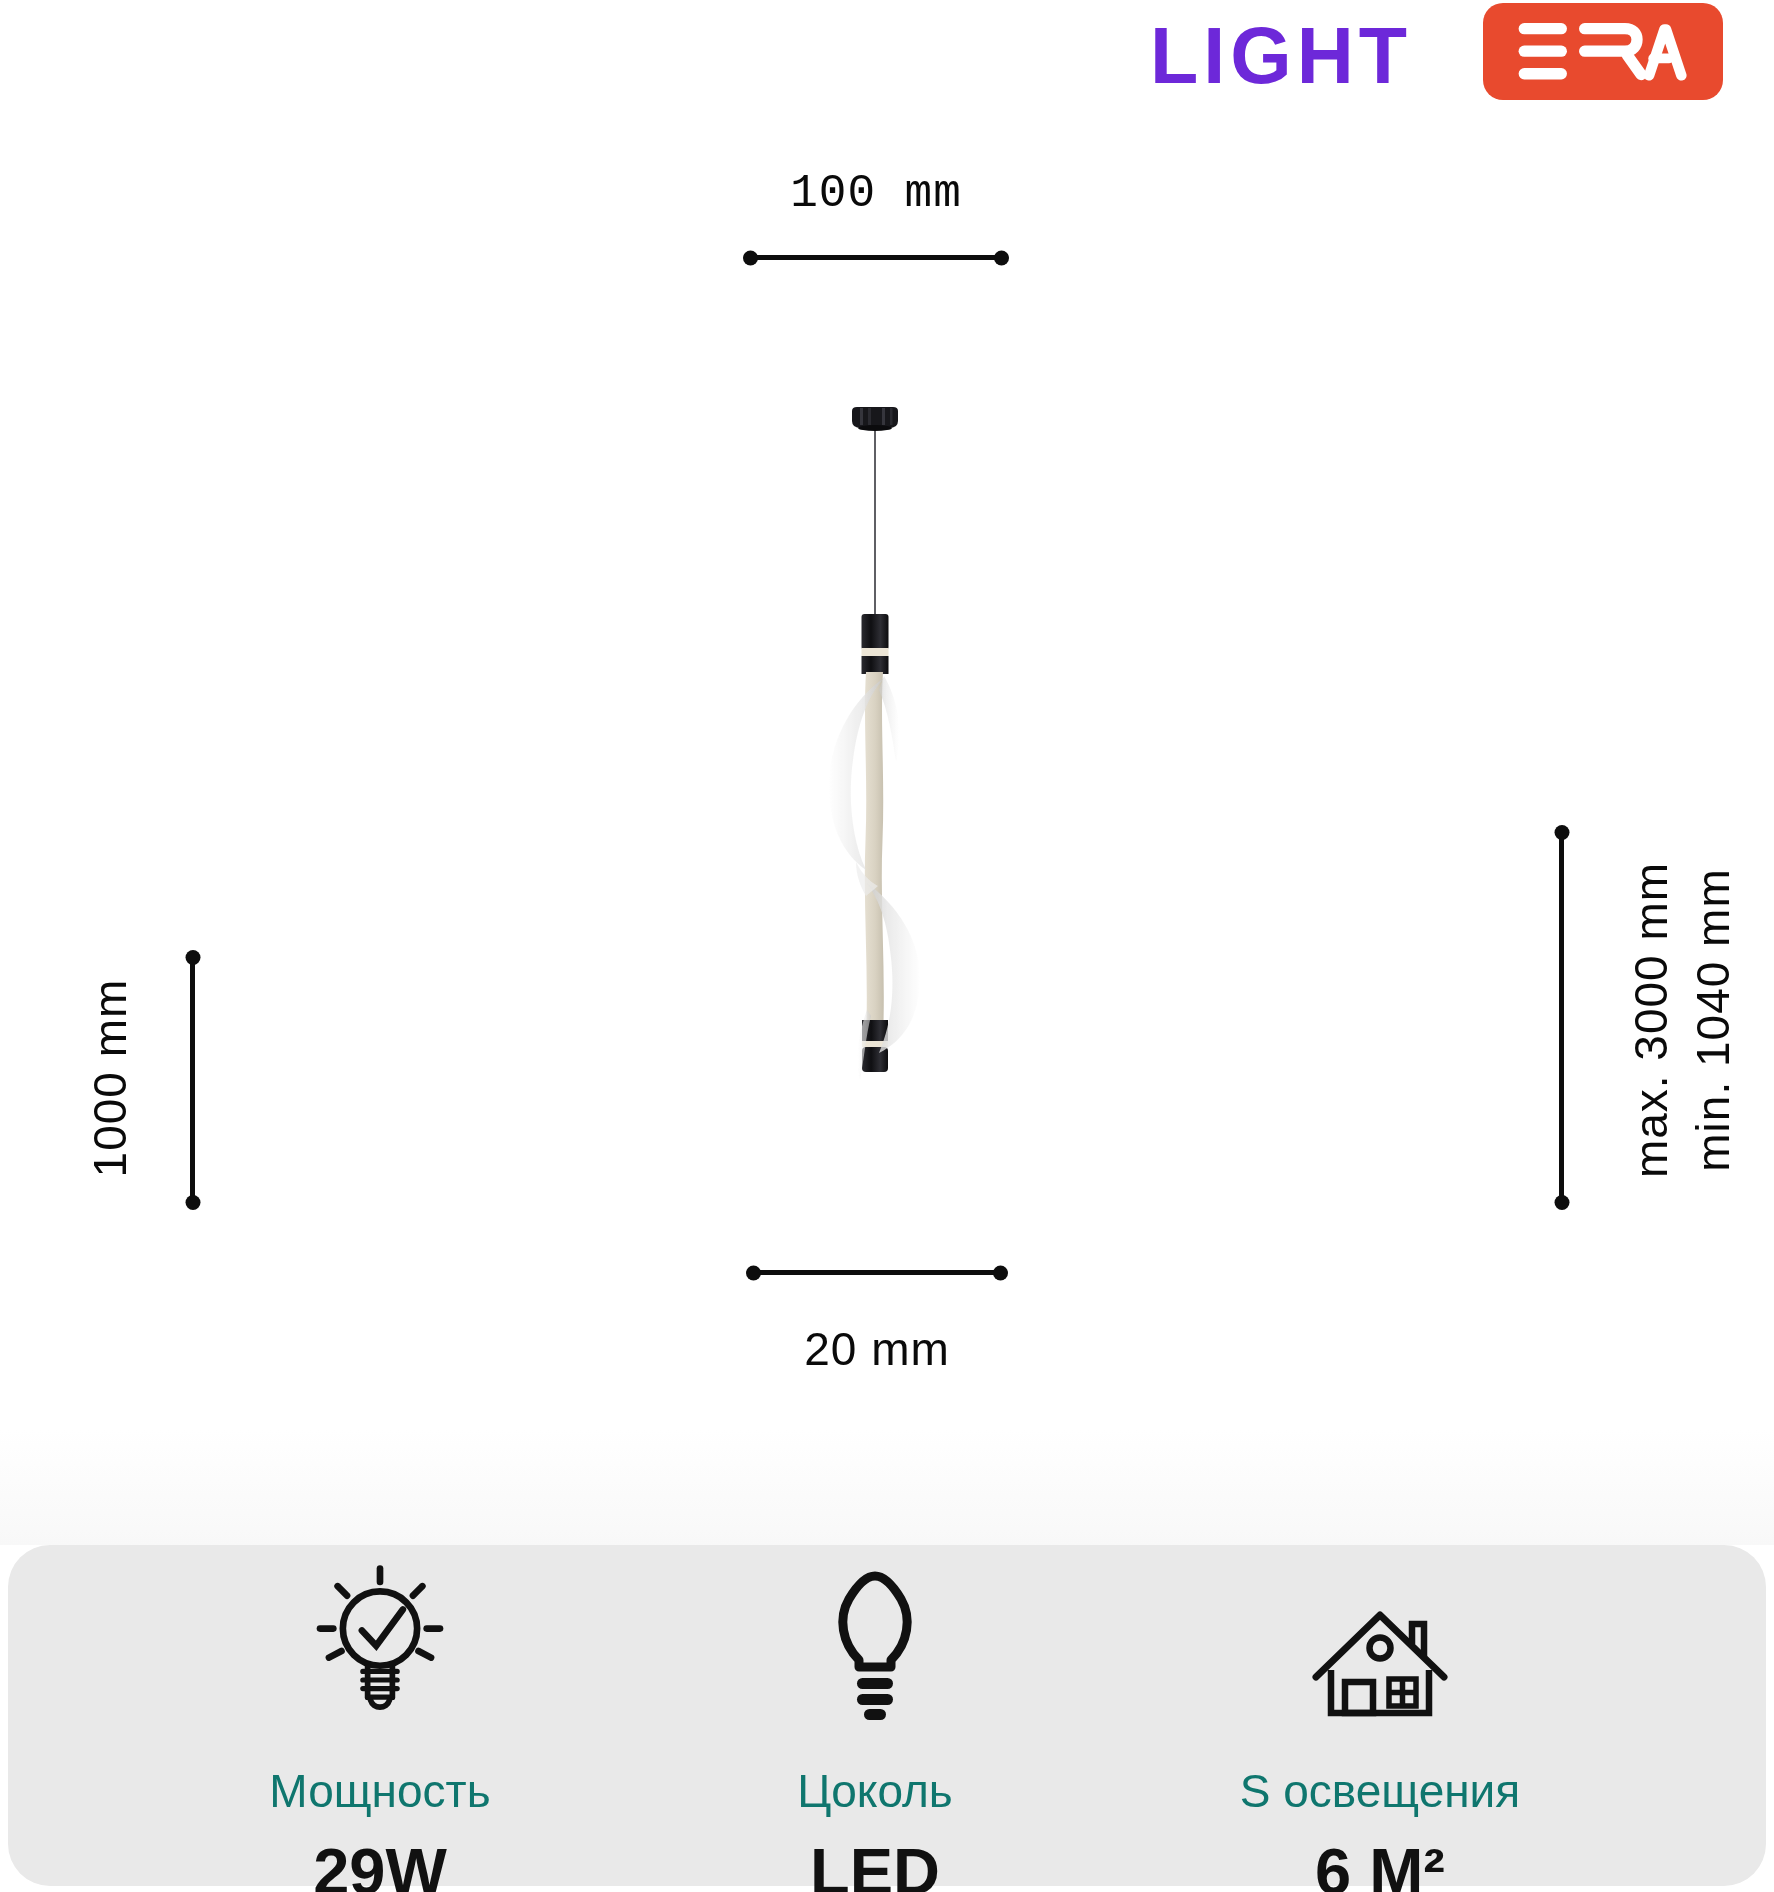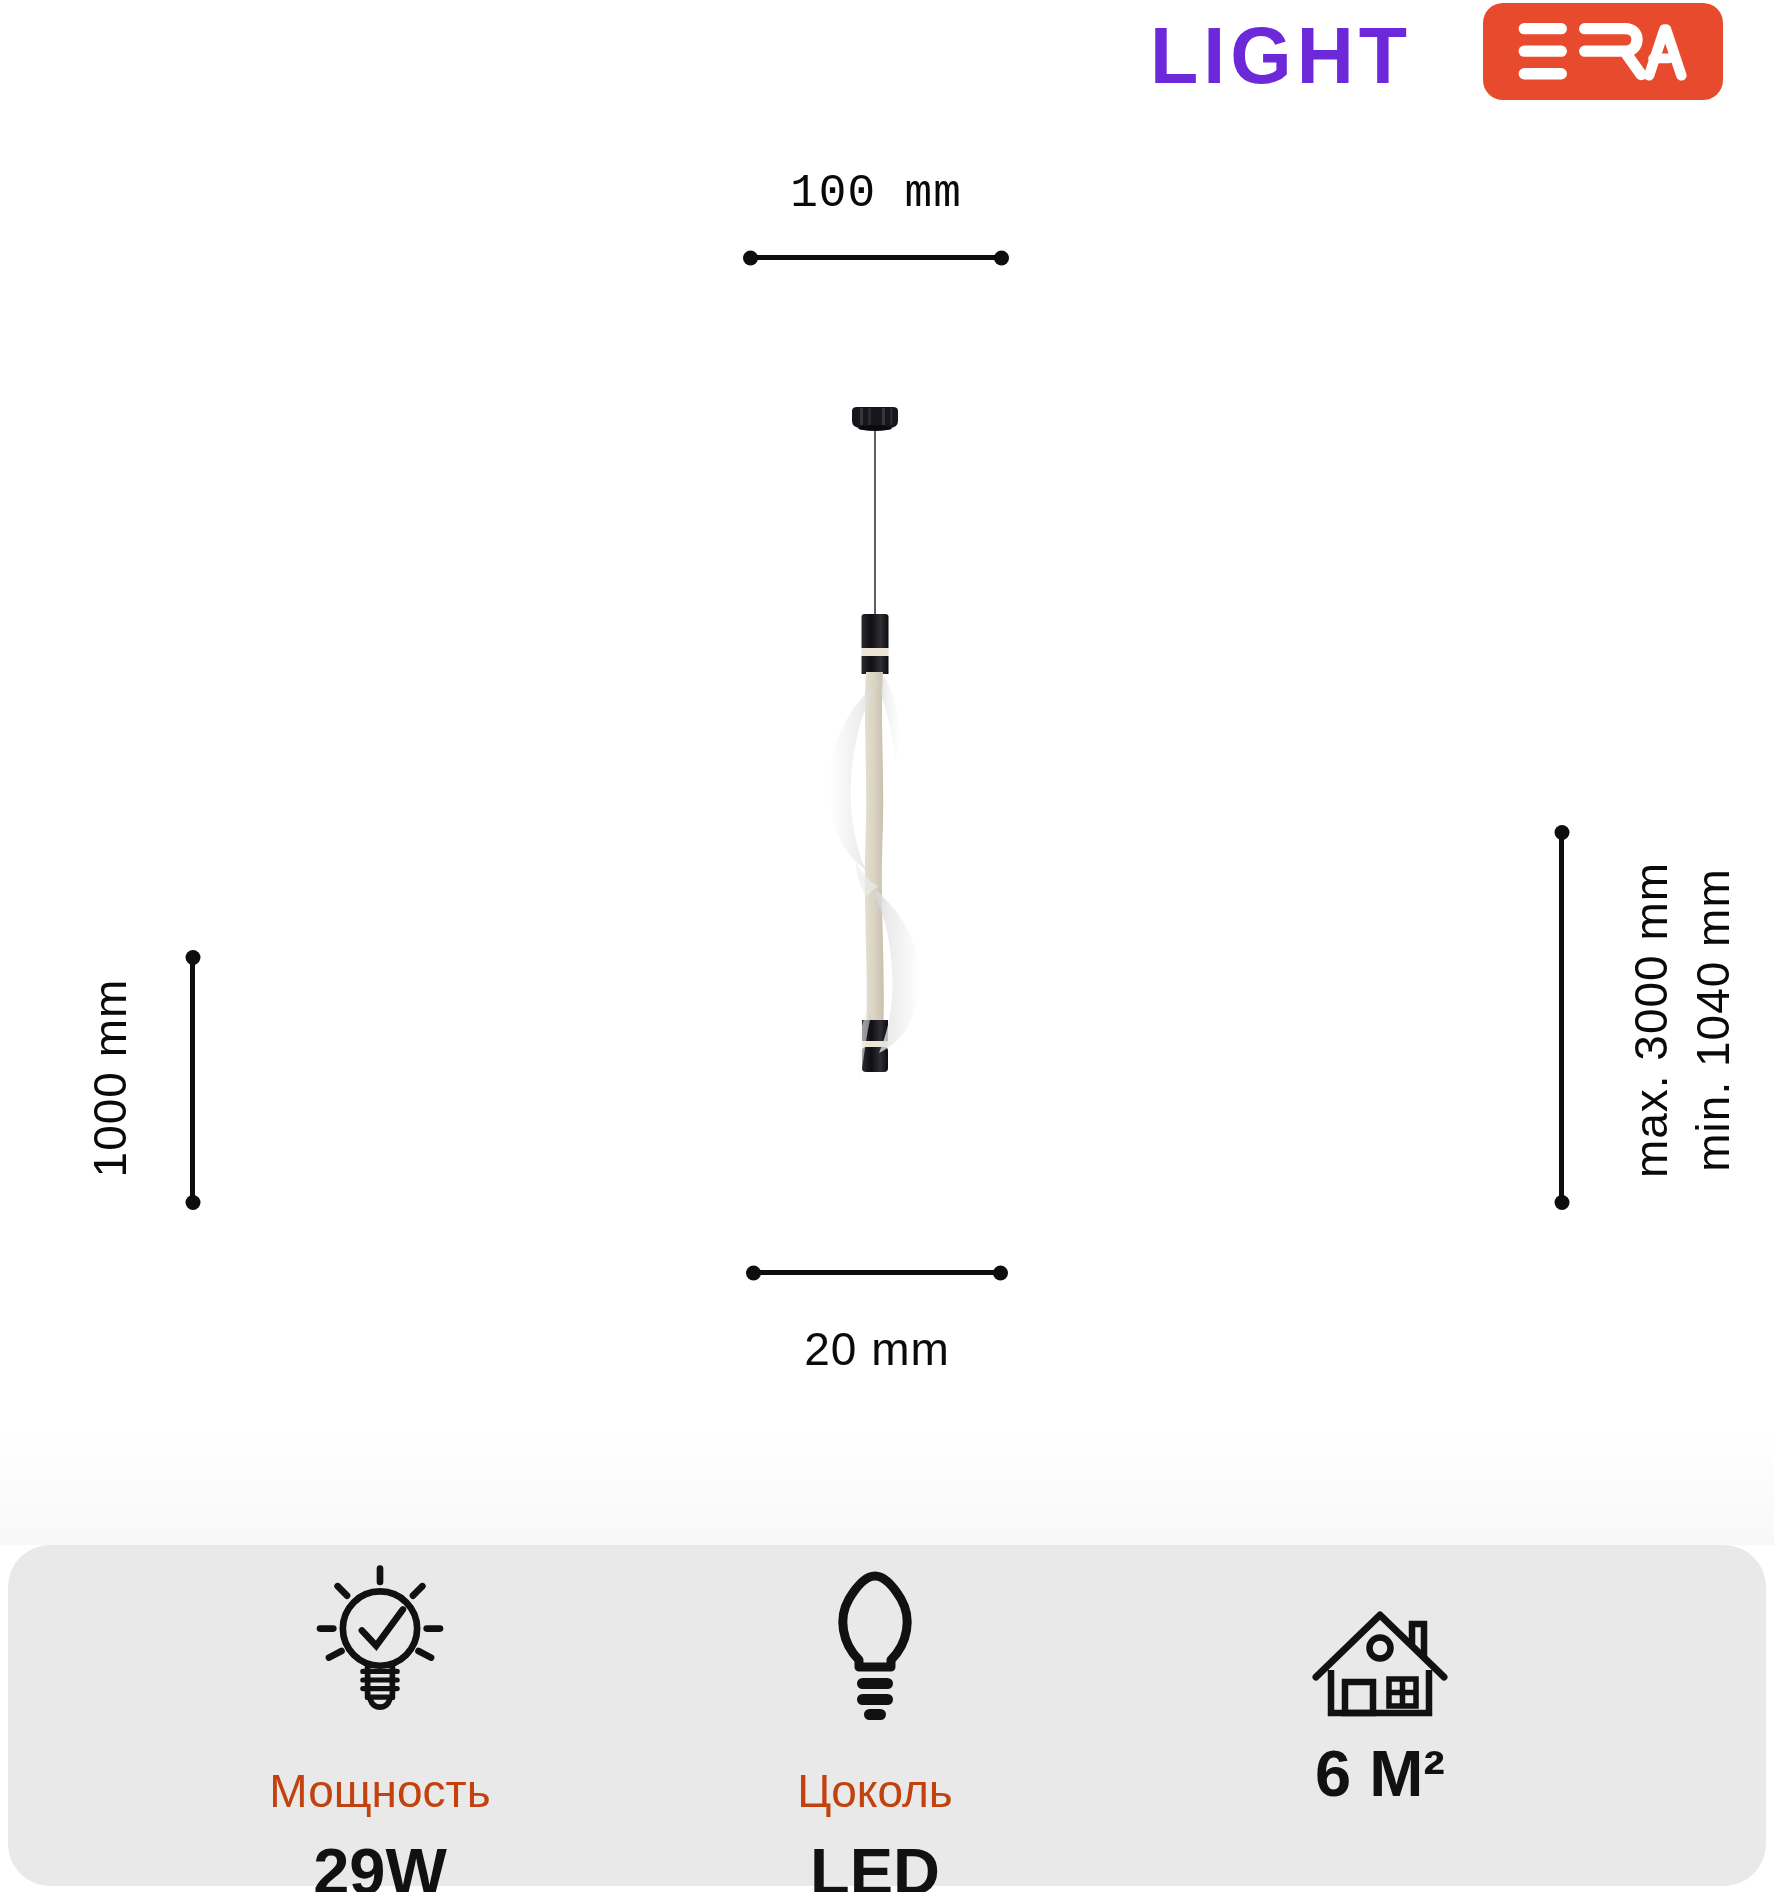--- a/index.html
+++ b/index.html
@@ -65,21 +65,21 @@
   .spec-col{
     position:absolute;top:10px;width:500px;
     display:flex;flex-direction:column;align-items:center;
   }
   .spec-col-0{left:122px;}
   .spec-col-1{left:617px;justify-content:space-between;}
   .spec-col-2{left:1122px;}
   .spec-icon-box{
     height:165px;display:flex;align-items:flex-end;justify-content:center;
   }
-  .spec-label{font-size:46px;color:#c2410c;margin-top:44px;white-space:nowrap;}
+  .spec-label{font-size:46px;color:#0f766e;margin-top:44px;white-space:nowrap;}
   .spec-value{font-size:65px;font-weight:700;color:#111;margin-top:16px;white-space:nowrap;}
 </style>
 </head>
 <body>
 
 <div class="logo-light">LIGHT</div>
 <div class="logo-era-box" role="img" aria-label="ERA">
   <svg width="186" height="58" viewBox="0 0 212 72">
     <g fill="#ffffff">
       <rect x="0" y="0" width="60" height="14" rx="7"></rect>
@@ -219,16 +219,17 @@
           <path d="M103,58 L103,38 L115,38 L115,70"></path>
           <circle cx="71" cy="62" r="10.5"></circle>
           <path d="M22,84 L22,127 L120,127 L120,84"></path>
           <rect x="36" y="96" width="28" height="31"></rect>
           <rect x="80" y="93" width="27" height="27" stroke-width="5.5"></rect>
           <line x1="93.5" y1="93" x2="93.5" y2="120" stroke-width="5.5"></line>
           <line x1="80" y1="106.5" x2="107" y2="106.5" stroke-width="5.5"></line>
         </g>
       </svg>
     </div>
+    <div class="spec-label">S освещения</div>
     <div class="spec-value">6 М²</div>
   </div>
 
 </div>
 
 </body></html>

